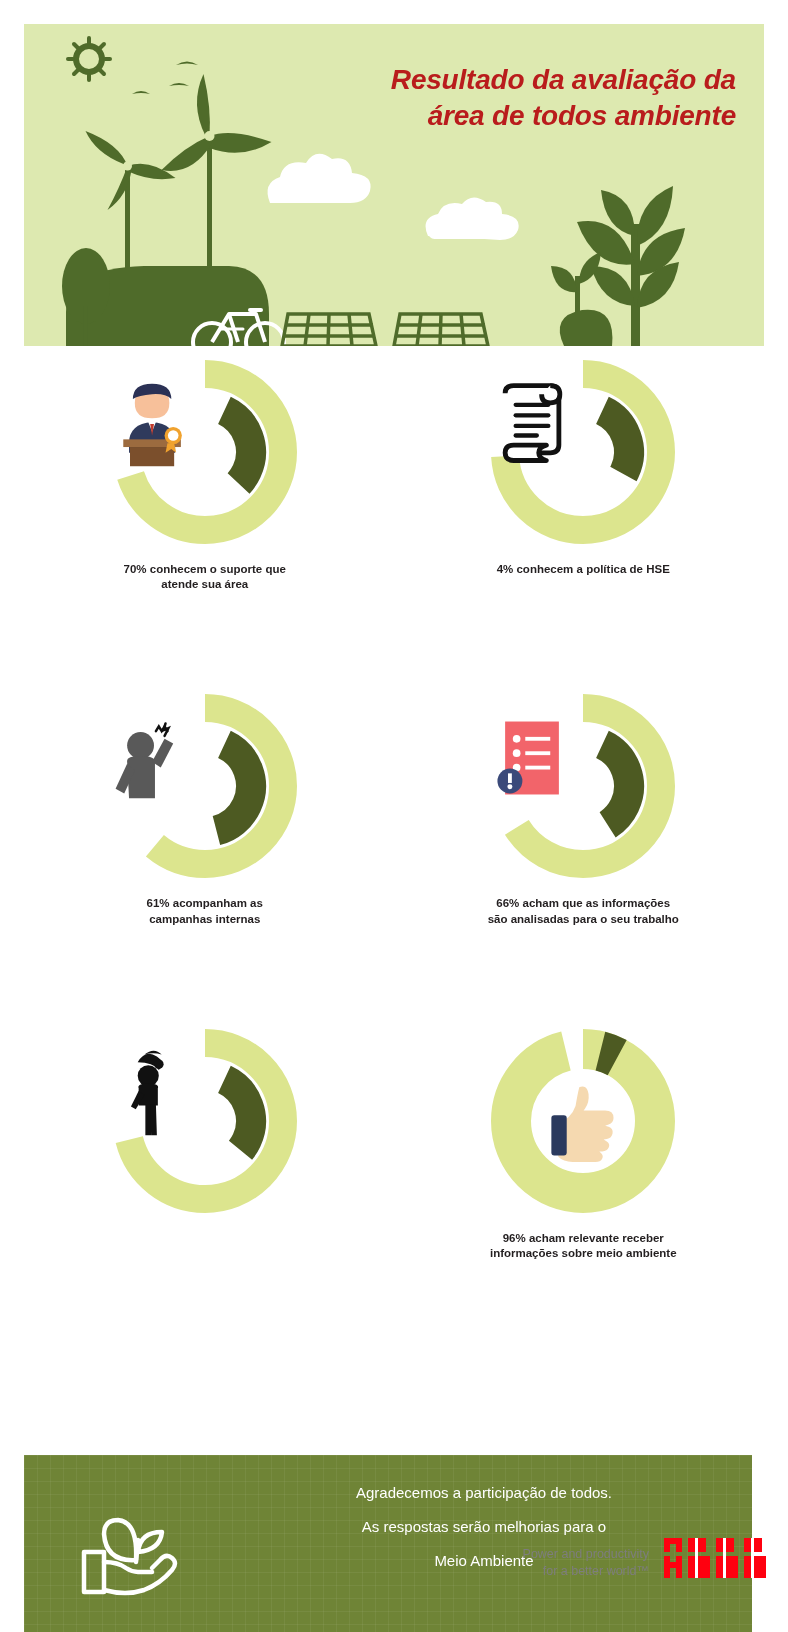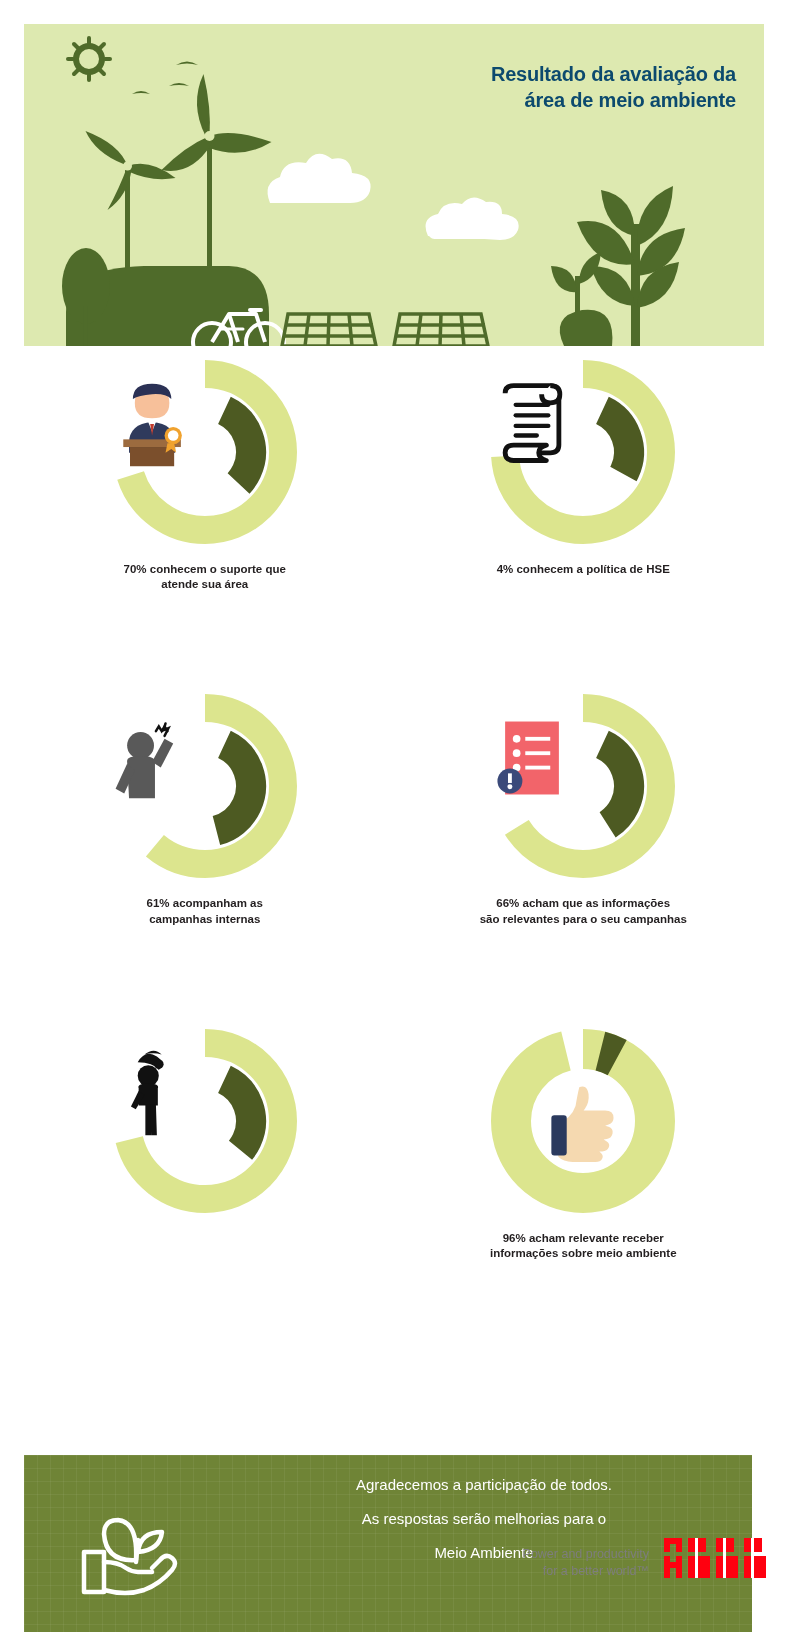--- a/index.html
+++ b/index.html
@@ -31,25 +31,26 @@
     background: #dde9b0;
     overflow: hidden;
   }
   .header-svg { position: absolute; left: 0; top: 0; }
   .header-title {
     position: absolute;
     right: 28px;
     top: 38px;
     width: 460px;
     text-align: right;
-    color: #0c4a6e;
-    font-size: 20px;
+    color: #b91c1c;
+    font-size: 28px;
     font-weight: bold;
     line-height: 1.28;
     letter-spacing: -0.2px;
+    font-style: italic;
   }
 
   
   .stats {
     position: absolute;
     left: 24px;
     top: 352px;
     width: 740px;
   }
   .stat-row {
@@ -108,21 +109,21 @@
   .footer-icon {
     position: absolute;
     left: 52px;
     top: 45px;
     width: 128px;
     height: 100px;
   }
   .footer-text {
     position: absolute;
     left: 210px;
-    top: 20px;
+    top: 28px;
     width: 500px;
     text-align: center;
     color: #ffffff;
     font-size: 15px;
     line-height: 1.32;
   }
   .footer-text p { margin: 0; }
   .ft-gap { height: 14px; }
 
   
@@ -257,21 +258,21 @@
       <g fill="#4f6b2a">
         <path d="M540 322 q-14 -30 18 -36 q34 -4 30 36 z"></path>
         <rect x="551" y="252" width="5" height="58"></rect>
         <path d="M553 268 q-22 2 -26 -26 q24 0 26 26 z"></path>
         <path d="M555 260 q20 -6 22 -32 q-22 8 -22 32 z"></path>
       </g>
     </svg>
 
     <div class="header-title">
       <div>Resultado da avaliação da</div>
-      <div>área de meio ambiente</div>
+      <div>área de todos ambiente</div>
     </div>
   </div>
 
   <div class="stats">
 
     <div class="stat-row">
 
       <div class="stat-cell">
         <div class="donut-wrap">
           <svg class="donut-svg" width="210" height="200" viewBox="0 0 210 200">
@@ -367,21 +368,21 @@
               <rect x="43" y="43" width="26" height="4"></rect>
               <rect x="43" y="58" width="26" height="4"></rect>
             </g>
             <circle cx="27" cy="74" r="13" fill="#3b4a7a"></circle>
             <rect x="25" y="66" width="4" height="10" fill="#ffffff"></rect>
             <circle cx="27" cy="80" r="2.6" fill="#ffffff"></circle>
           </svg>
         </div>
         <div class="stat-label">
           <div>66% acham que as informações</div>
-          <div>são relevantes para o seu campanhas</div>
+          <div>são analisadas para o seu trabalho</div>
         </div>
       </div>
     </div>
 
     <div class="row-gap-2"></div>
 
     <div class="stat-row">
 
       <div class="stat-cell">
         <div class="donut-wrap">

